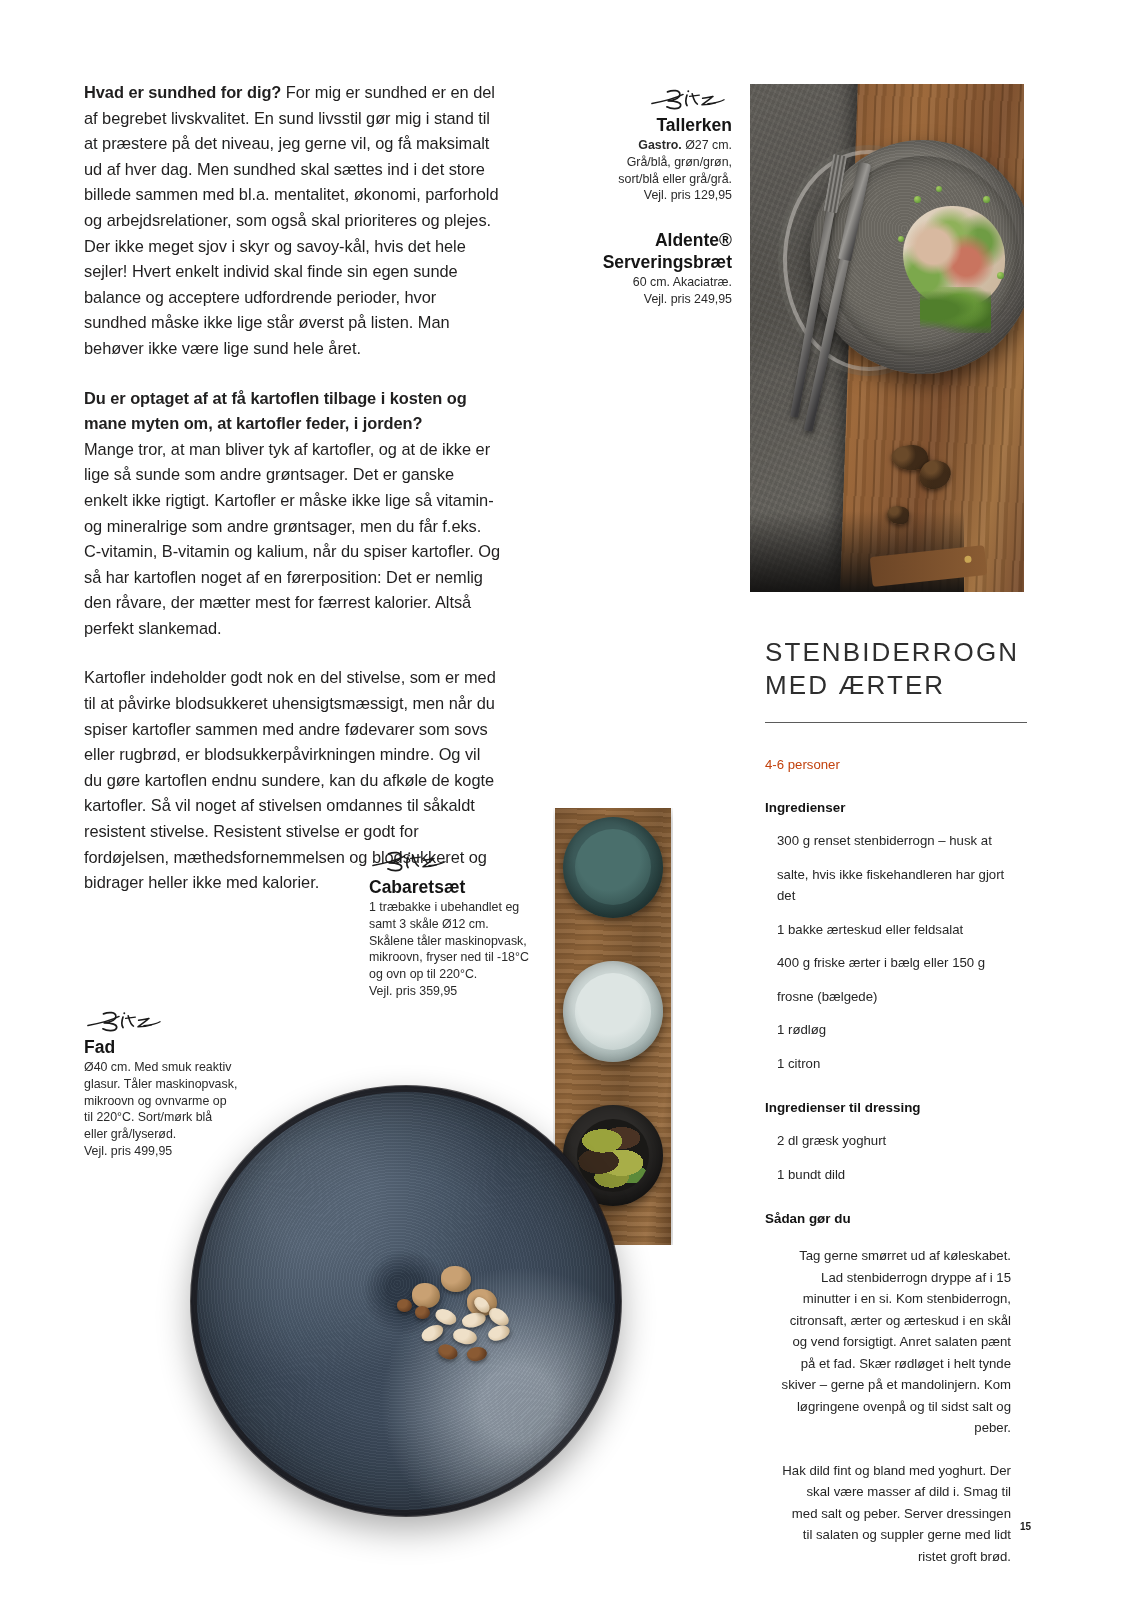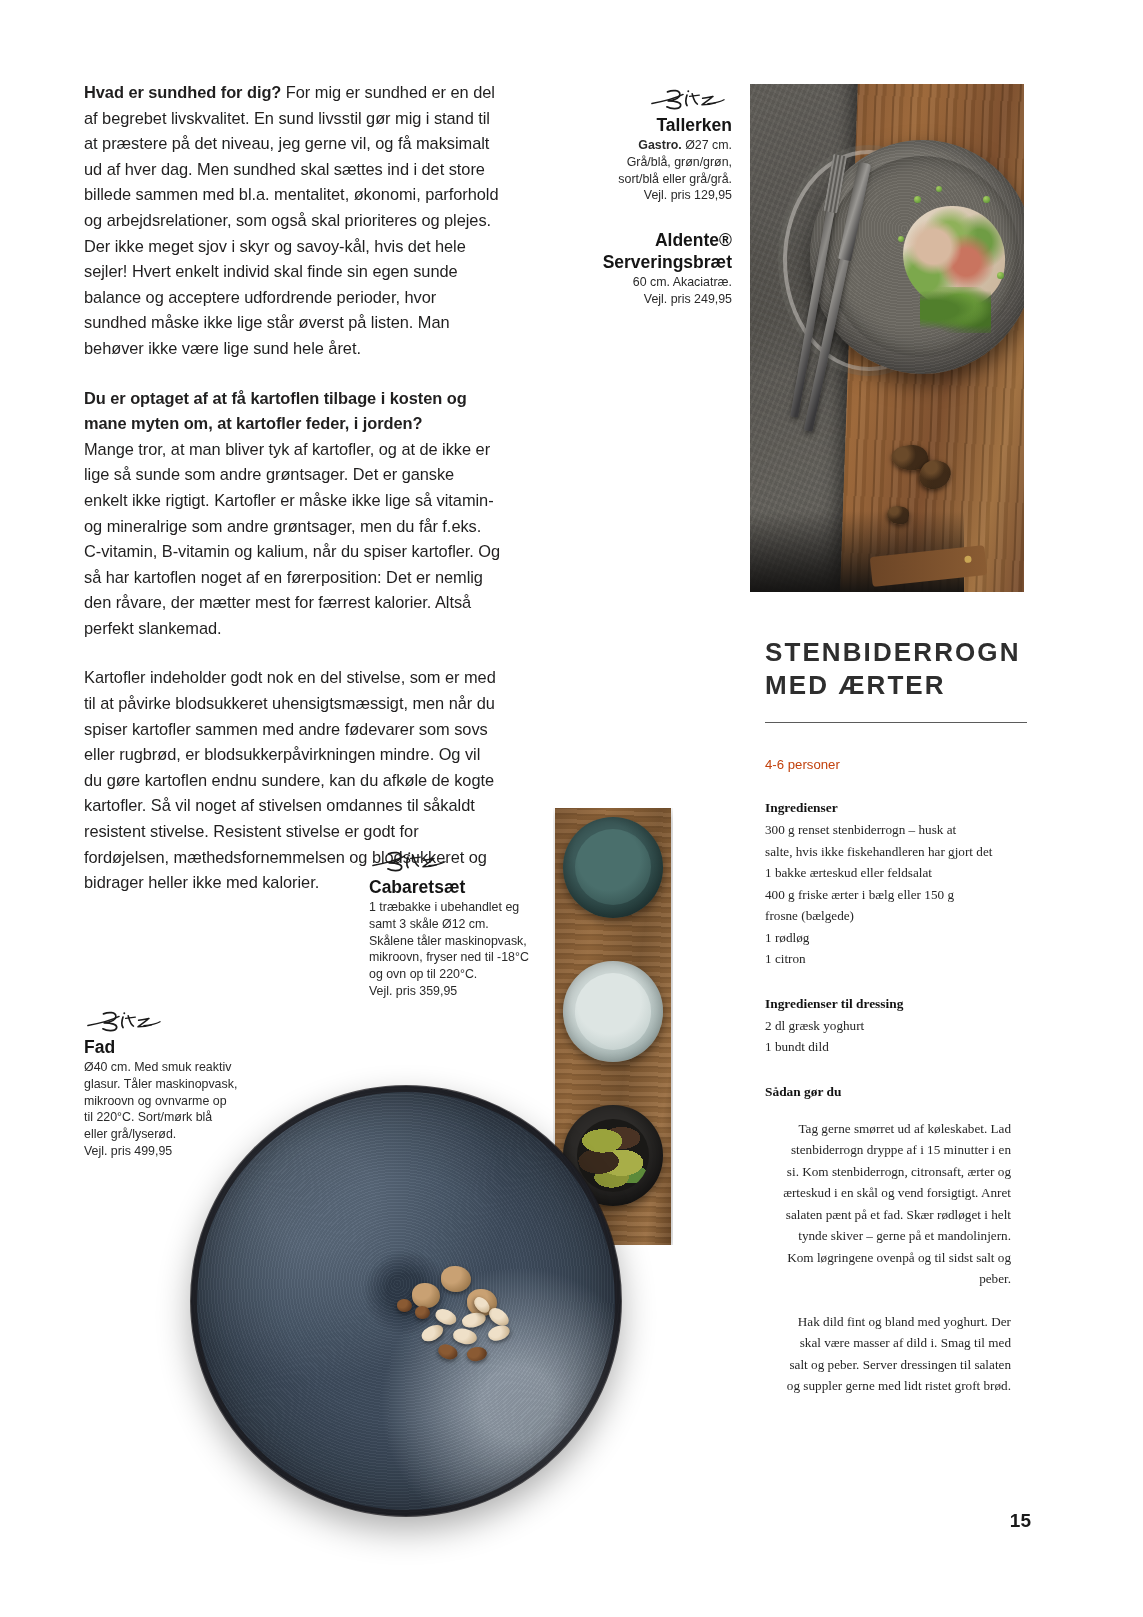--- a/index.html
+++ b/index.html
@@ -372,66 +372,66 @@
   
   .recipe {
     position: absolute;
     left: 765px;
     top: 636px;
     width: 262px;
   }
   .recipe-title {
     font-size: 26px;
     line-height: 33px;
-    font-weight: 700;
+    font-weight: 400;
     letter-spacing: 2.1px;
     color: #2e2e2e;
     margin: 0;
     white-space: pre-line;
   }
   .recipe-rule {
     border: 0;
     border-top: 1px solid #5b5b5b;
     margin: 20px 0 0 0;
     width: 100%;
   }
   .recipe-serves {
     font-size: 13.2px;
     line-height: 19px;
     color: #c2410c;
     margin: 32px 0 0 0;
   }
-  .recipe-block { margin-top: 23px; font-family: Liberation Serif, serif; }
+  .recipe-block { margin-top: 23px; }
   .recipe-h {
     font-size: 13.4px;
     font-weight: bold;
     line-height: 21px;
     color: #131313;
     margin: 0 0 1px 0;
   }
   .recipe-line {
     font-size: 13.2px;
     line-height: 21.5px;
     color: #262626;
-    margin: 0;
+    margin: 12px;
   }
   .recipe-par {
     font-size: 13.2px;
     line-height: 21.5px;
     color: #262626;
     margin: 16px;
     text-align: right;
   }
   .recipe-par + .recipe-par { margin-top: 21px; }
 
   .page-number {
     position: absolute;
     right: 112px;
     bottom: 85px;
-    font-size: 19px;
+    font-size: 10px;
     font-weight: bold;
     color: #1a1a1a;
   }
 </style>
 </head>
 <body>
 
 <div class="page">
 
   <div class="article-col">

